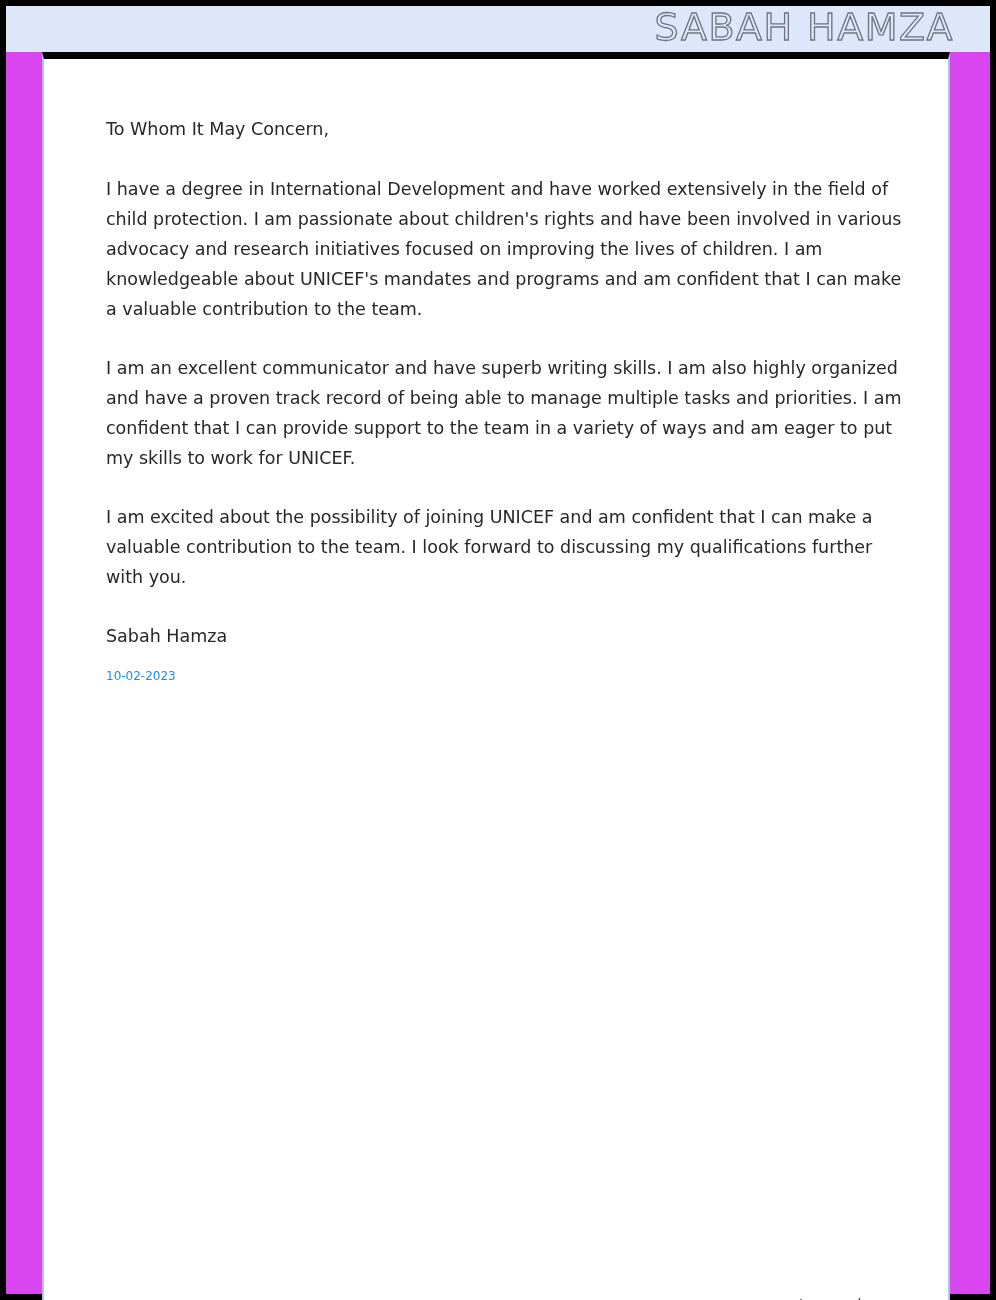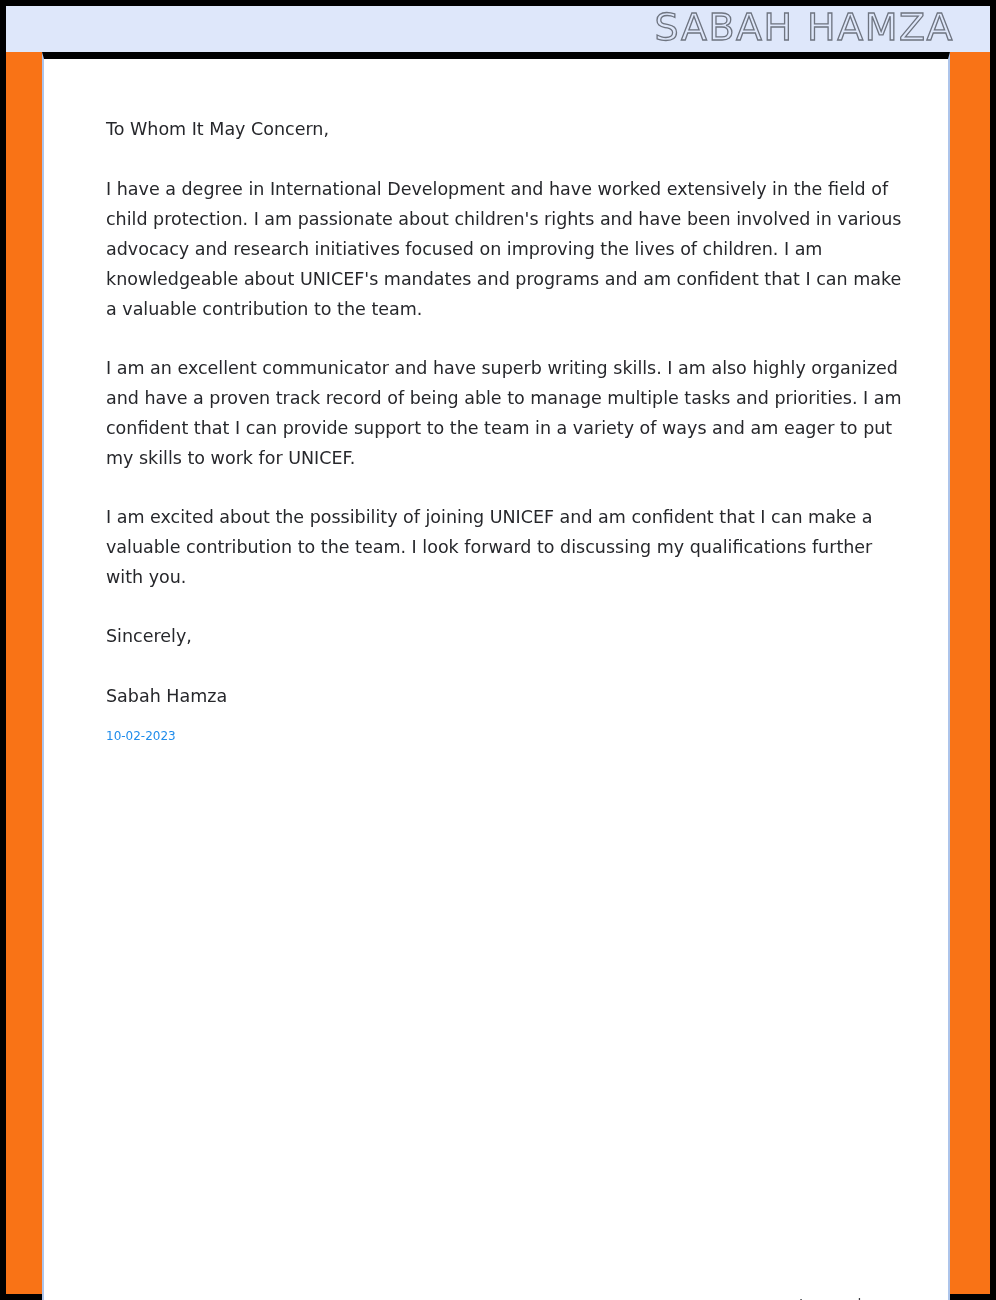--- a/index.html
+++ b/index.html
@@ -27,21 +27,21 @@
     background: #dee7fa;
   }
 
   
   .doc-mat {
     position: absolute;
     left: 0;
     top: 0;
     right: 0;
     bottom: 0;
-    background: #f97316;
+    background: #d946ef;
   }
 
   
   .header-band {
     position: absolute;
     left: 0;
     top: 0;
     width: 984px;
     height: 46px;
     background: #dee7fa;
@@ -143,21 +143,20 @@
 
         <p class="letter-para salutation">To Whom It May Concern,</p>
 
 
         <p class="letter-para">I have a degree in International Development and have worked extensively in the field of child protection. I am passionate about children's rights and have been involved in various advocacy and research initiatives focused on improving the lives of children. I am knowledgeable about UNICEF's mandates and programs and am confident that I can make a valuable contribution to the team.</p>
 
         <p class="letter-para">I am an excellent communicator and have superb writing skills. I am also highly organized and have a proven track record of being able to manage multiple tasks and priorities. I am confident that I can provide support to the team in a variety of ways and am eager to put my skills to work for UNICEF.</p>
 
         <p class="letter-para">I am excited about the possibility of joining UNICEF and am confident that I can make a valuable contribution to the team. I look forward to discussing my qualifications further with you.</p>
 
-        <p class="letter-para closing">Sincerely,</p>
 
         <p class="letter-para signature">Sabah Hamza</p>
 
         <p class="letter-date">10-02-2023</p>
 
       </div>
 
       <div class="page-footer">Lazyapply.com</div>
     </div>
 

